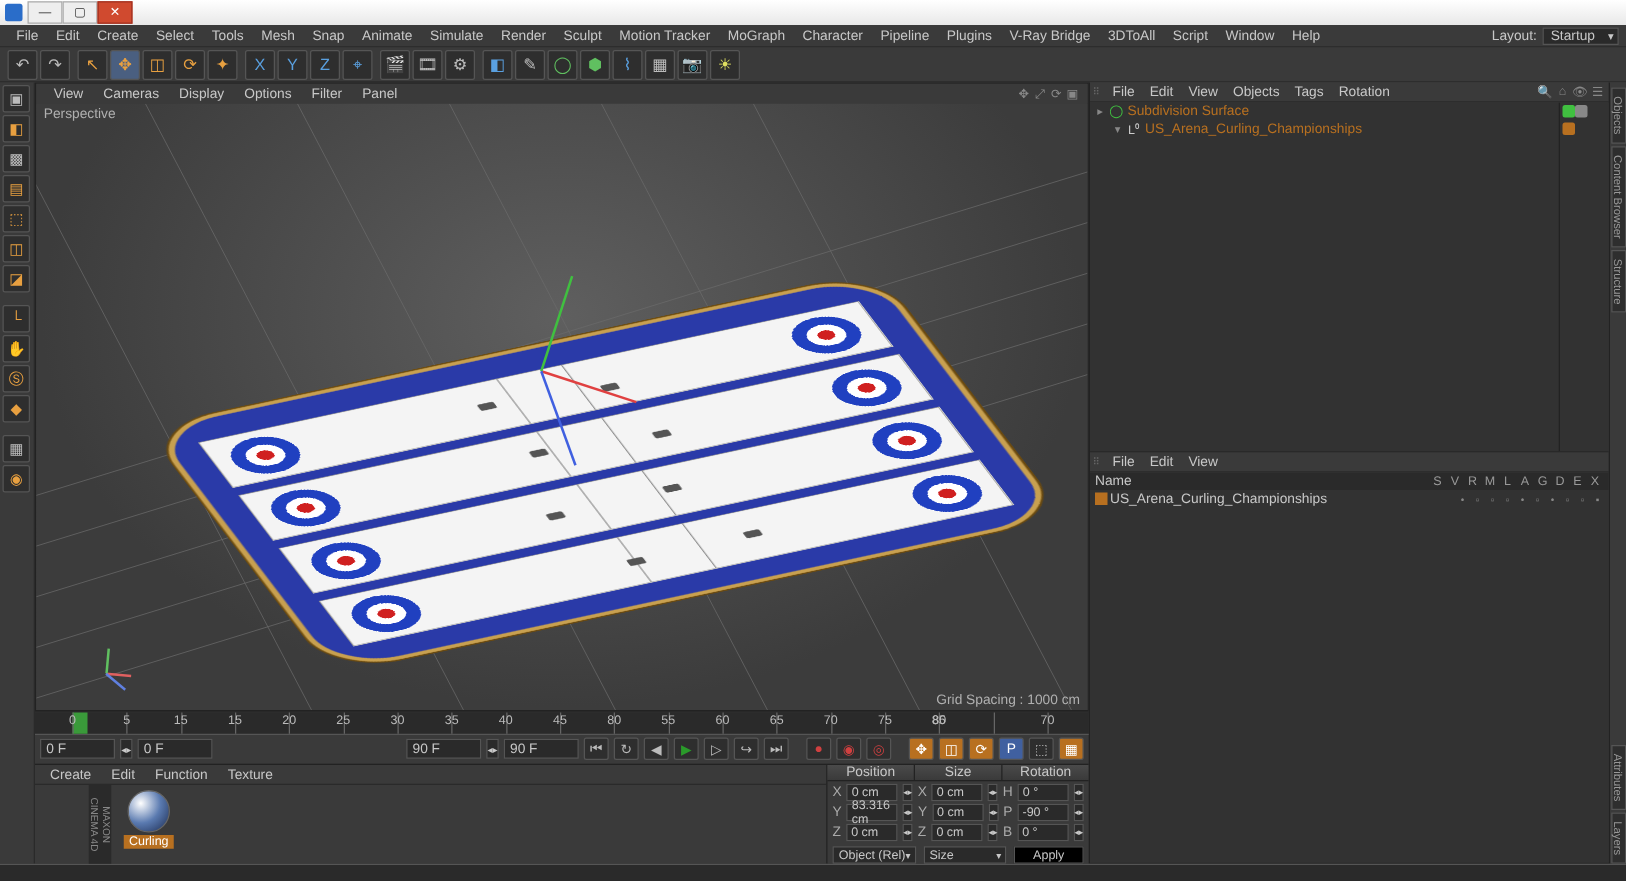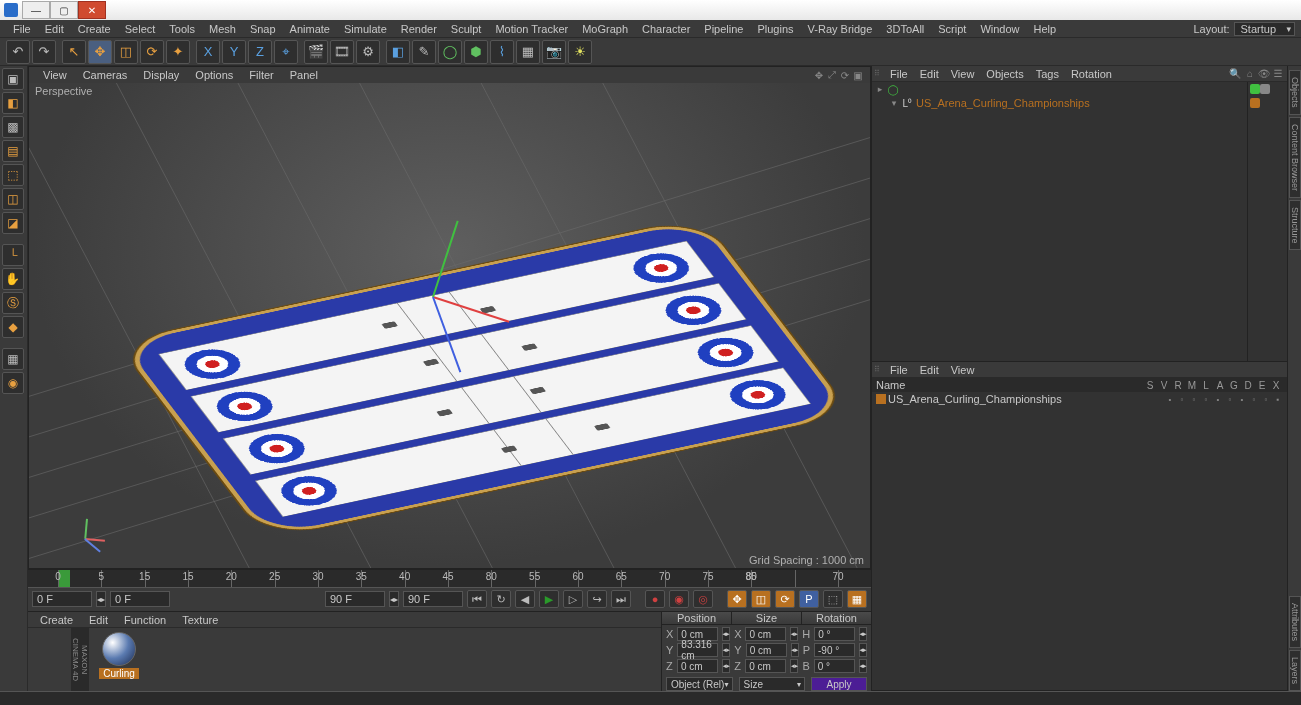--- a/index.html
+++ b/index.html
@@ -112,21 +112,21 @@
 .coordhdr div { flex: 1; text-align: center; border-right: 1px solid #222; }
 .coordhdr div:last-child { border-right: none; }
 .coordrows { display: flex; flex-direction: column; gap: 2px; padding: 2px 4px; }
 .coordrow { display: flex; gap: 4px; align-items: center; }
 .coordrow .clabel { width: 10px; color: #aaa; }
 .coordrow .cinput { width: 56px; height: 14px; background: #2a2a2a; border: 1px solid #555; padding: 0 3px; font-size: 10px; display: flex; align-items: center; }
 .coordrow .cstep { width: 8px; height: 14px; background: #2a2a2a; border: 1px solid #555; font-size: 7px; display: flex; align-items: center; justify-content: center;}
 .coordbtm { display: flex; gap: 6px; padding: 2px 4px; }
 .coordbtm .cdd { flex: 1; height: 14px; background: #2a2a2a; border: 1px solid #555; padding: 0 4px; font-size: 10px; position: relative; display: flex; align-items: center;}
 .coordbtm .cdd:after { content: "▾"; position: absolute; right: 3px; font-size: 8px;}
-.coordbtm .capply { width: 56px; height: 14px; background: #4c1d95; border: 1px solid #555; text-align: center; font-size: 10px; display: flex; align-items: center; justify-content: center;}
+.coordbtm .capply { width: 56px; height: 14px; background: #000000; border: 1px solid #555; text-align: center; font-size: 10px; display: flex; align-items: center; justify-content: center;}
 
 
 .rightcol { width: 430px; background: #3a3a3a; border-left: 1px solid #222; display: flex; }
 .rightstack { flex: 1; display: flex; flex-direction: column; min-width: 0; }
 .righttabs { width: 14px; background: #3a3a3a; border-left: 1px solid #222; display: flex; flex-direction: column; gap: 2px; padding-top: 4px; align-items: center;}
 .righttabs .rtab { writing-mode: vertical-rl; font-size: 9px; padding: 6px 0; background: #2e2e2e; border: 1px solid #555; color: #999; }
 
 .panel { display: flex; flex-direction: column; border-bottom: 1px solid #222; }
 .panel.obj { flex: 0.9; min-height: 0; }
 .panel.take { flex: 1; min-height: 0; }
@@ -488,20 +488,21 @@
           <span class="pmicon">⌂</span>
           <span class="pmicon">👁</span>
           <span class="pmicon">☰</span>
         </div>
         <div class="panelbody">
           <div class="objsplit">
             <div class="objtree" id="objtree">
                 <div class="treerow" style="padding-left: 2px;">
                   <span class="exp">▸</span>
                   <span class="ticon" style="color:#40c040">◯</span>
+                  <span class="tname" style="color:#b87020">Subdivision Surface</span>
                 </div>
                 <div class="treerow" style="padding-left: 16px;">
                   <span class="exp">▾</span>
                   <span class="ticon" style="color:#ccc">L⁰</span>
                   <span class="tname" style="color:#b87020">US_Arena_Curling_Championships</span>
                 </div>
               </div>
             <div class="objtags" id="objtags">
                 <div class="treerow" style="justify-content: flex-start;">
                   <span class="tag" style="background:#40c040"></span>

